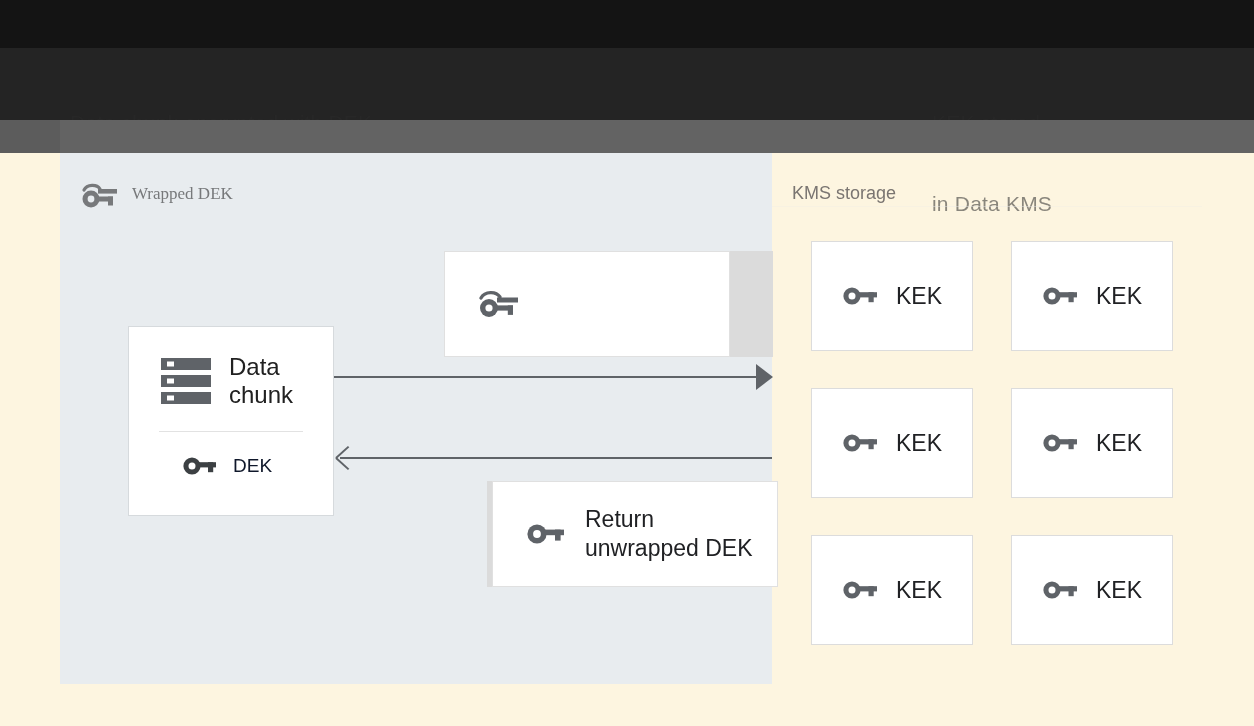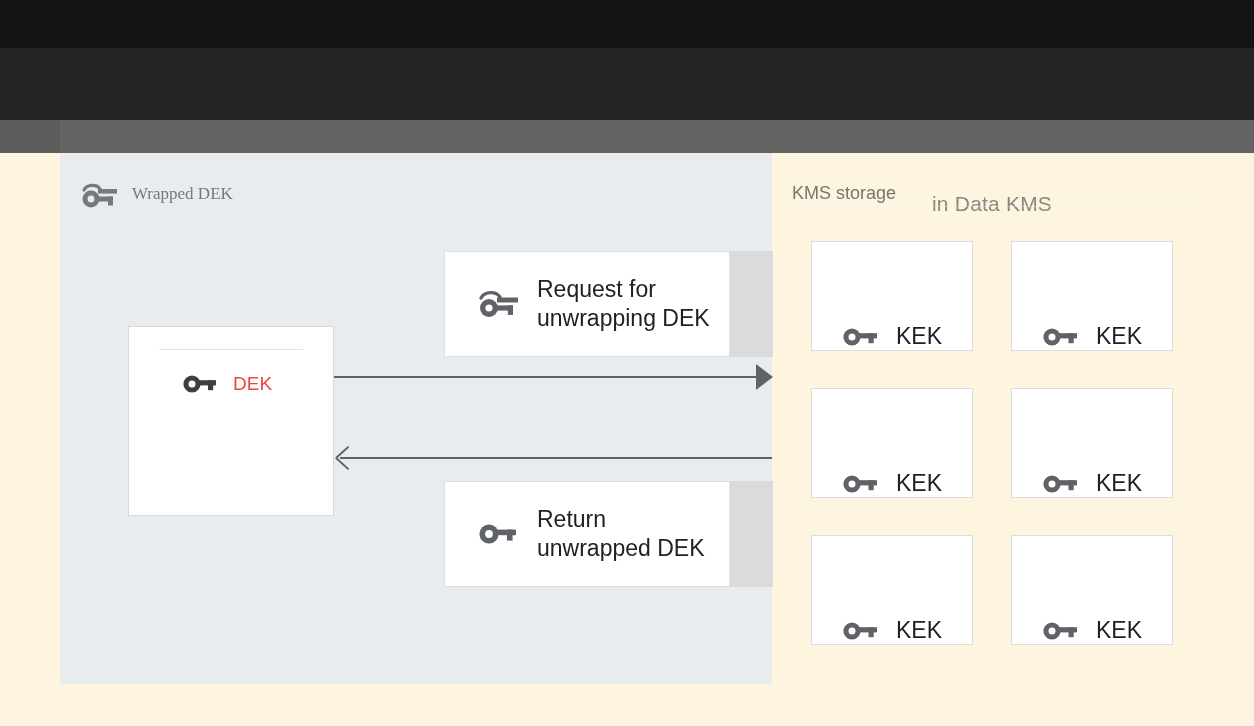--- a/index.html
+++ b/index.html
@@ -126,21 +126,21 @@
     background: #e2e2e2;
     margin: 22px auto 0 auto;
   }
   .card-data-bottom {
     display: flex;
     align-items: center;
     gap: 16px;
     padding: 22px 0 0 54px;
   }
   .dek-label {
-    color: #ef4444;
+    color: #0f172a;
     font-size: 19px;
   }
 
   
   .msg-shadowband {
     position: absolute;
     width: 286px; height: 106px;
     background: #dbdbdb;
     left: 487px;
   }
@@ -156,21 +156,21 @@
     padding-left: 32px;
   }
   .msg-text {
     color: #202124;
     font-size: 23px;
     line-height: 29px;
     white-space: pre-line;
   }
   .msg-request       { top: 251px; }
   .msg-request-band  { top: 251px; }
-  .msg-return        { top: 481px; }
+  .msg-return        { top: 481px; margin-left: 48px; }
   .msg-return-band   { top: 481px; }
 
   
   .arrow-line {
     position: absolute;
     height: 2px;
     background: #5f6368;
   }
   .arrow-right-line { left: 334px; top: 376px; width: 436px; }
   .arrow-left-line  { left: 340px; top: 457px; width: 432px; }
@@ -208,21 +208,21 @@
     display: grid;
     grid-template-columns: 162px 162px;
     grid-auto-rows: 110px;
     column-gap: 38px;
     row-gap: 37px;
   }
   .kek-box {
     background: #ffffff;
     border: 1px solid #dcdcdc;
     display: flex;
-    align-items: flex-end;
+    align-items: center;
     justify-content: center;
     gap: 16px;
   }
   .kek-label {
     color: #202124;
     font-size: 23px;
   }
 </style>
 </head>
 <body>
@@ -254,20 +254,34 @@
       <circle cx="11" cy="18" r="8.5" fill="#77797b"></circle>
       <circle cx="11" cy="18" r="3.4" fill="#e8ecef"></circle>
       <rect x="18" y="8" width="19" height="4.6" fill="#77797b"></rect>
       <rect x="18" y="15.5" width="15" height="5" fill="#77797b"></rect>
       <rect x="28" y="15.5" width="5" height="9" fill="#77797b"></rect>
     </svg>
   </div>
   <div class="panel-title">Wrapped DEK</div>
 
   <div class="card-data">
+    <div class="card-data-top">
+      <span>
+        <svg class="icon" width="54" height="50" viewBox="0 0 54 50" aria-hidden="true">
+          <rect x="2" y="2" width="50" height="12" fill="#5f6368"></rect>
+          <rect x="2" y="19" width="50" height="12" fill="#5f6368"></rect>
+          <rect x="2" y="36" width="50" height="12" fill="#5f6368"></rect>
+          <rect x="8" y="5.5" width="7" height="5" fill="#ffffff"></rect>
+          <rect x="8" y="22.5" width="7" height="5" fill="#ffffff"></rect>
+          <rect x="8" y="39.5" width="7" height="5" fill="#ffffff"></rect>
+        </svg>
+      </span>
+      <span class="card-data-title">Data
+chunk</span>
+    </div>
     <div class="card-divider"></div>
     <div class="card-data-bottom">
       <span>
         <svg class="icon" width="34" height="24" viewBox="0 0 34 24" aria-hidden="true">
           <circle cx="9" cy="12" r="8.6" fill="#3c4043"></circle>
           <circle cx="9" cy="12" r="3.5" fill="#ffffff"></circle>
           <rect x="16" y="8.2" width="17" height="5.2" fill="#3c4043"></rect>
           <rect x="25" y="8.2" width="5.2" height="10" fill="#3c4043"></rect>
         </svg>
       </span>
@@ -280,22 +294,20 @@
     <span>
       <svg class="icon" width="42" height="32" viewBox="0 0 42 32" aria-hidden="true">
         <path d="M4 10 C8 3, 19 3, 23 9" stroke="#5f6368" stroke-width="3.4" fill="none" stroke-linecap="round"></path>
         <circle cx="12" cy="20" r="9" fill="#5f6368"></circle>
         <circle cx="12" cy="20" r="3.6" fill="#ffffff"></circle>
         <rect x="20" y="9.5" width="21" height="5" fill="#5f6368"></rect>
         <rect x="20" y="17.4" width="16" height="5.2" fill="#5f6368"></rect>
         <rect x="30.8" y="17.4" width="5.2" height="9.5" fill="#5f6368"></rect>
       </svg>
     </span>
-    <span class="msg-text">Request for
-unwrapping DEK</span>
   </div>
 
   <div class="msg-shadowband msg-return-band"></div>
   <div class="msg-card msg-return">
     <span>
       <svg class="icon" width="42" height="30" viewBox="0 0 42 30" aria-hidden="true">
         <circle cx="12" cy="15" r="9.6" fill="#5f6368"></circle>
         <circle cx="12" cy="15" r="3.9" fill="#ffffff"></circle>
         <rect x="20" y="10.6" width="19" height="5.6" fill="#5f6368"></rect>
         <rect x="30" y="10.6" width="5.6" height="11" fill="#5f6368"></rect>

